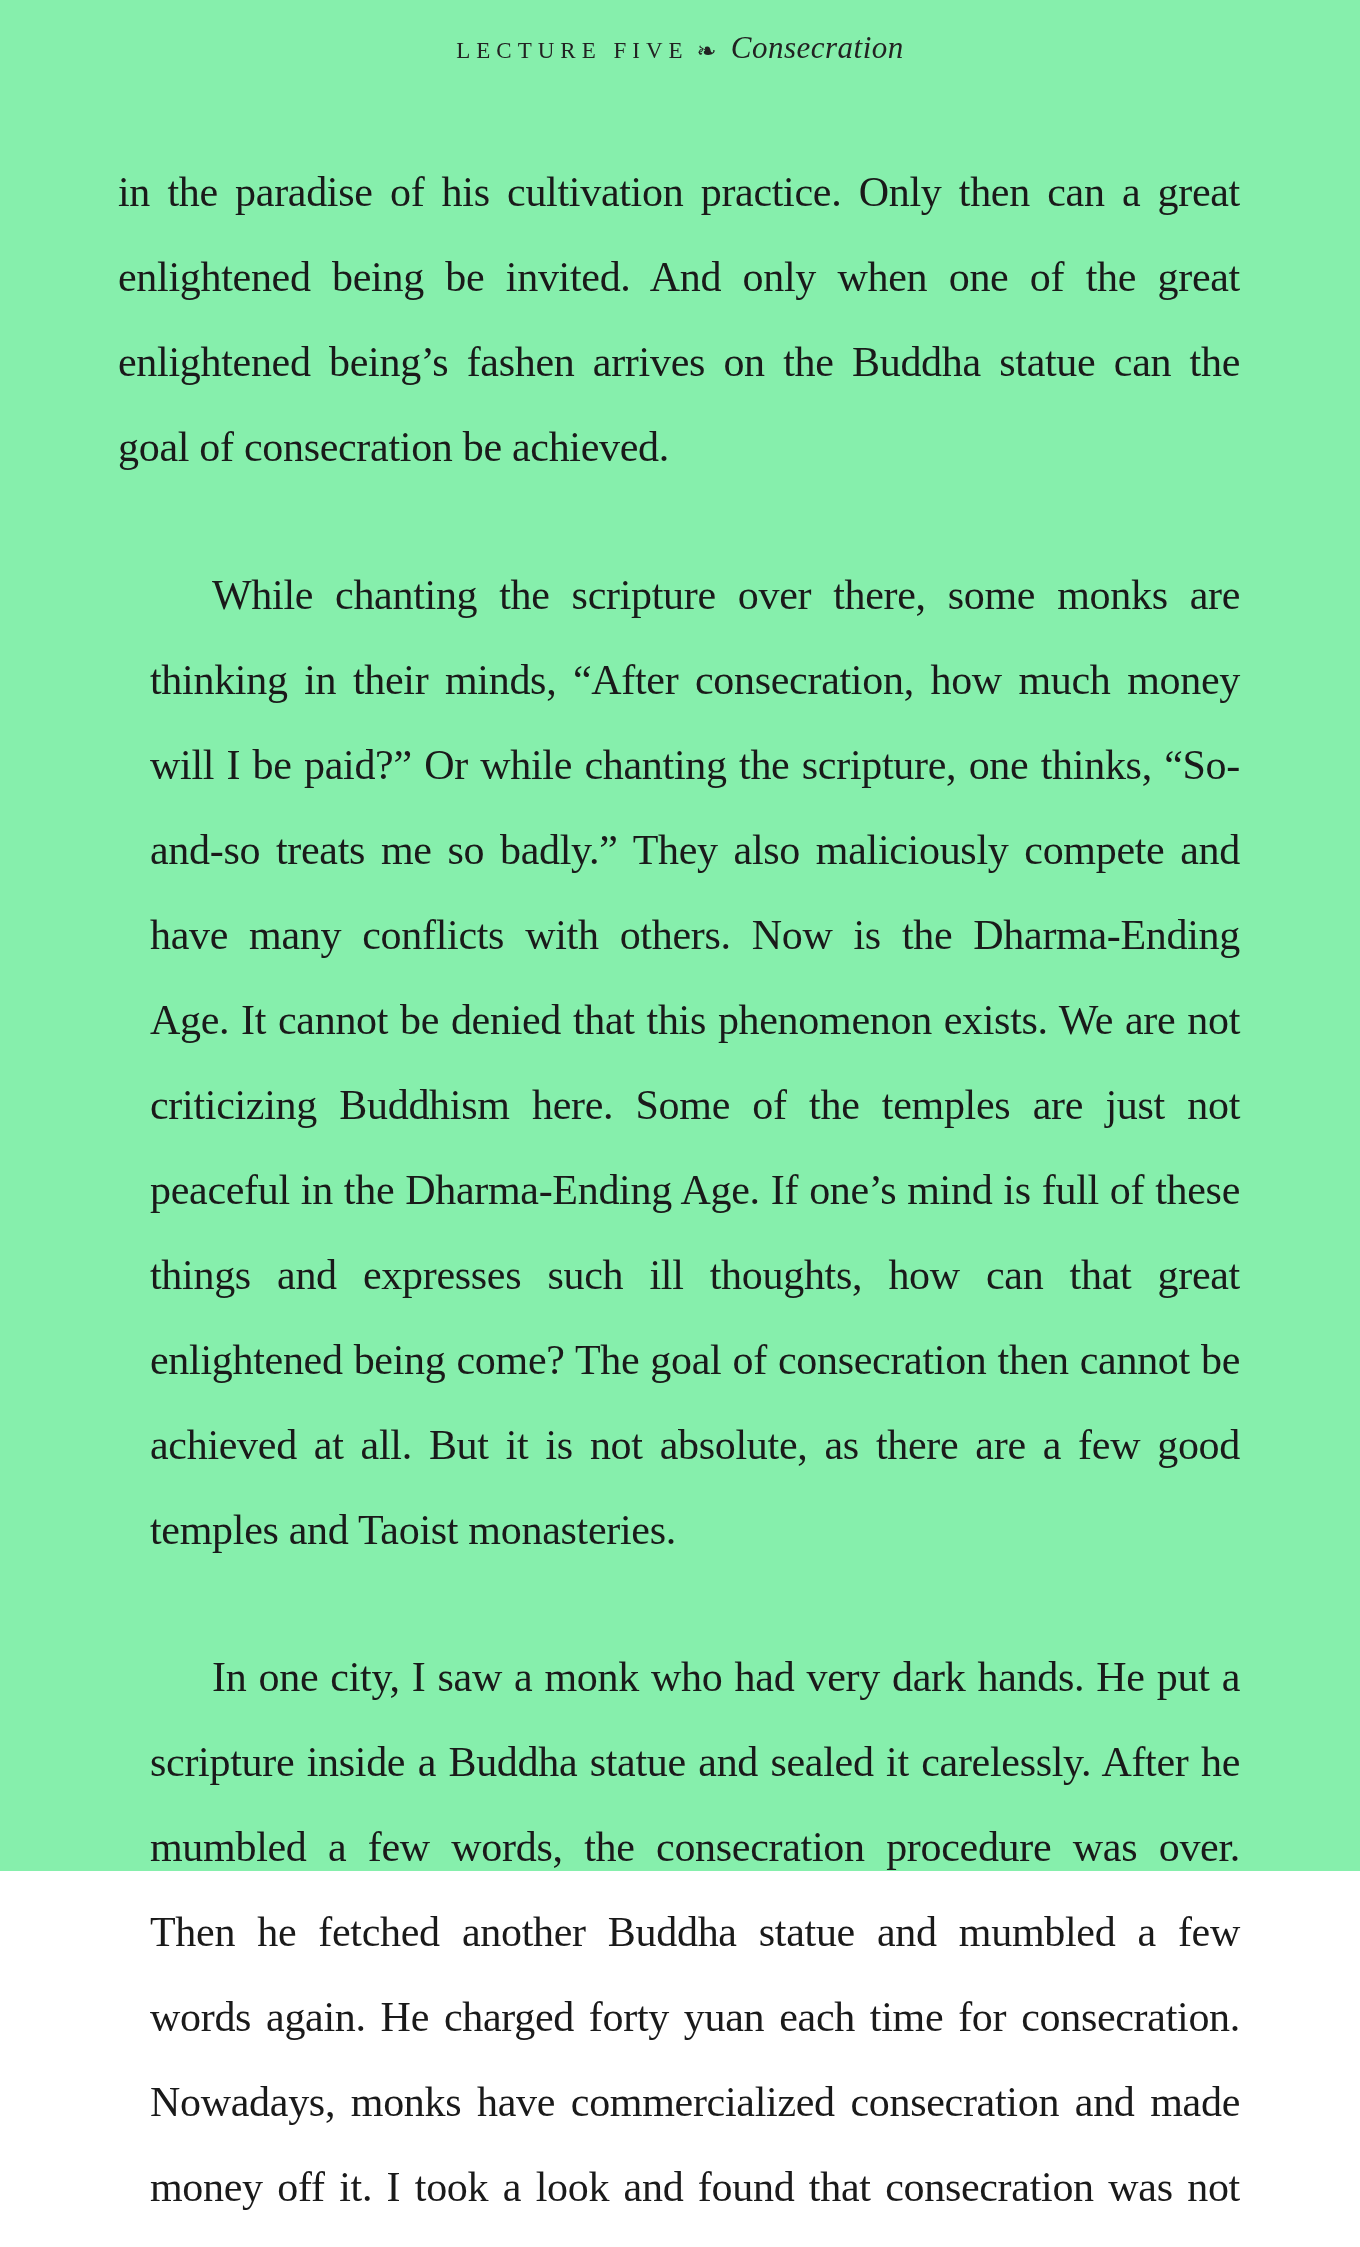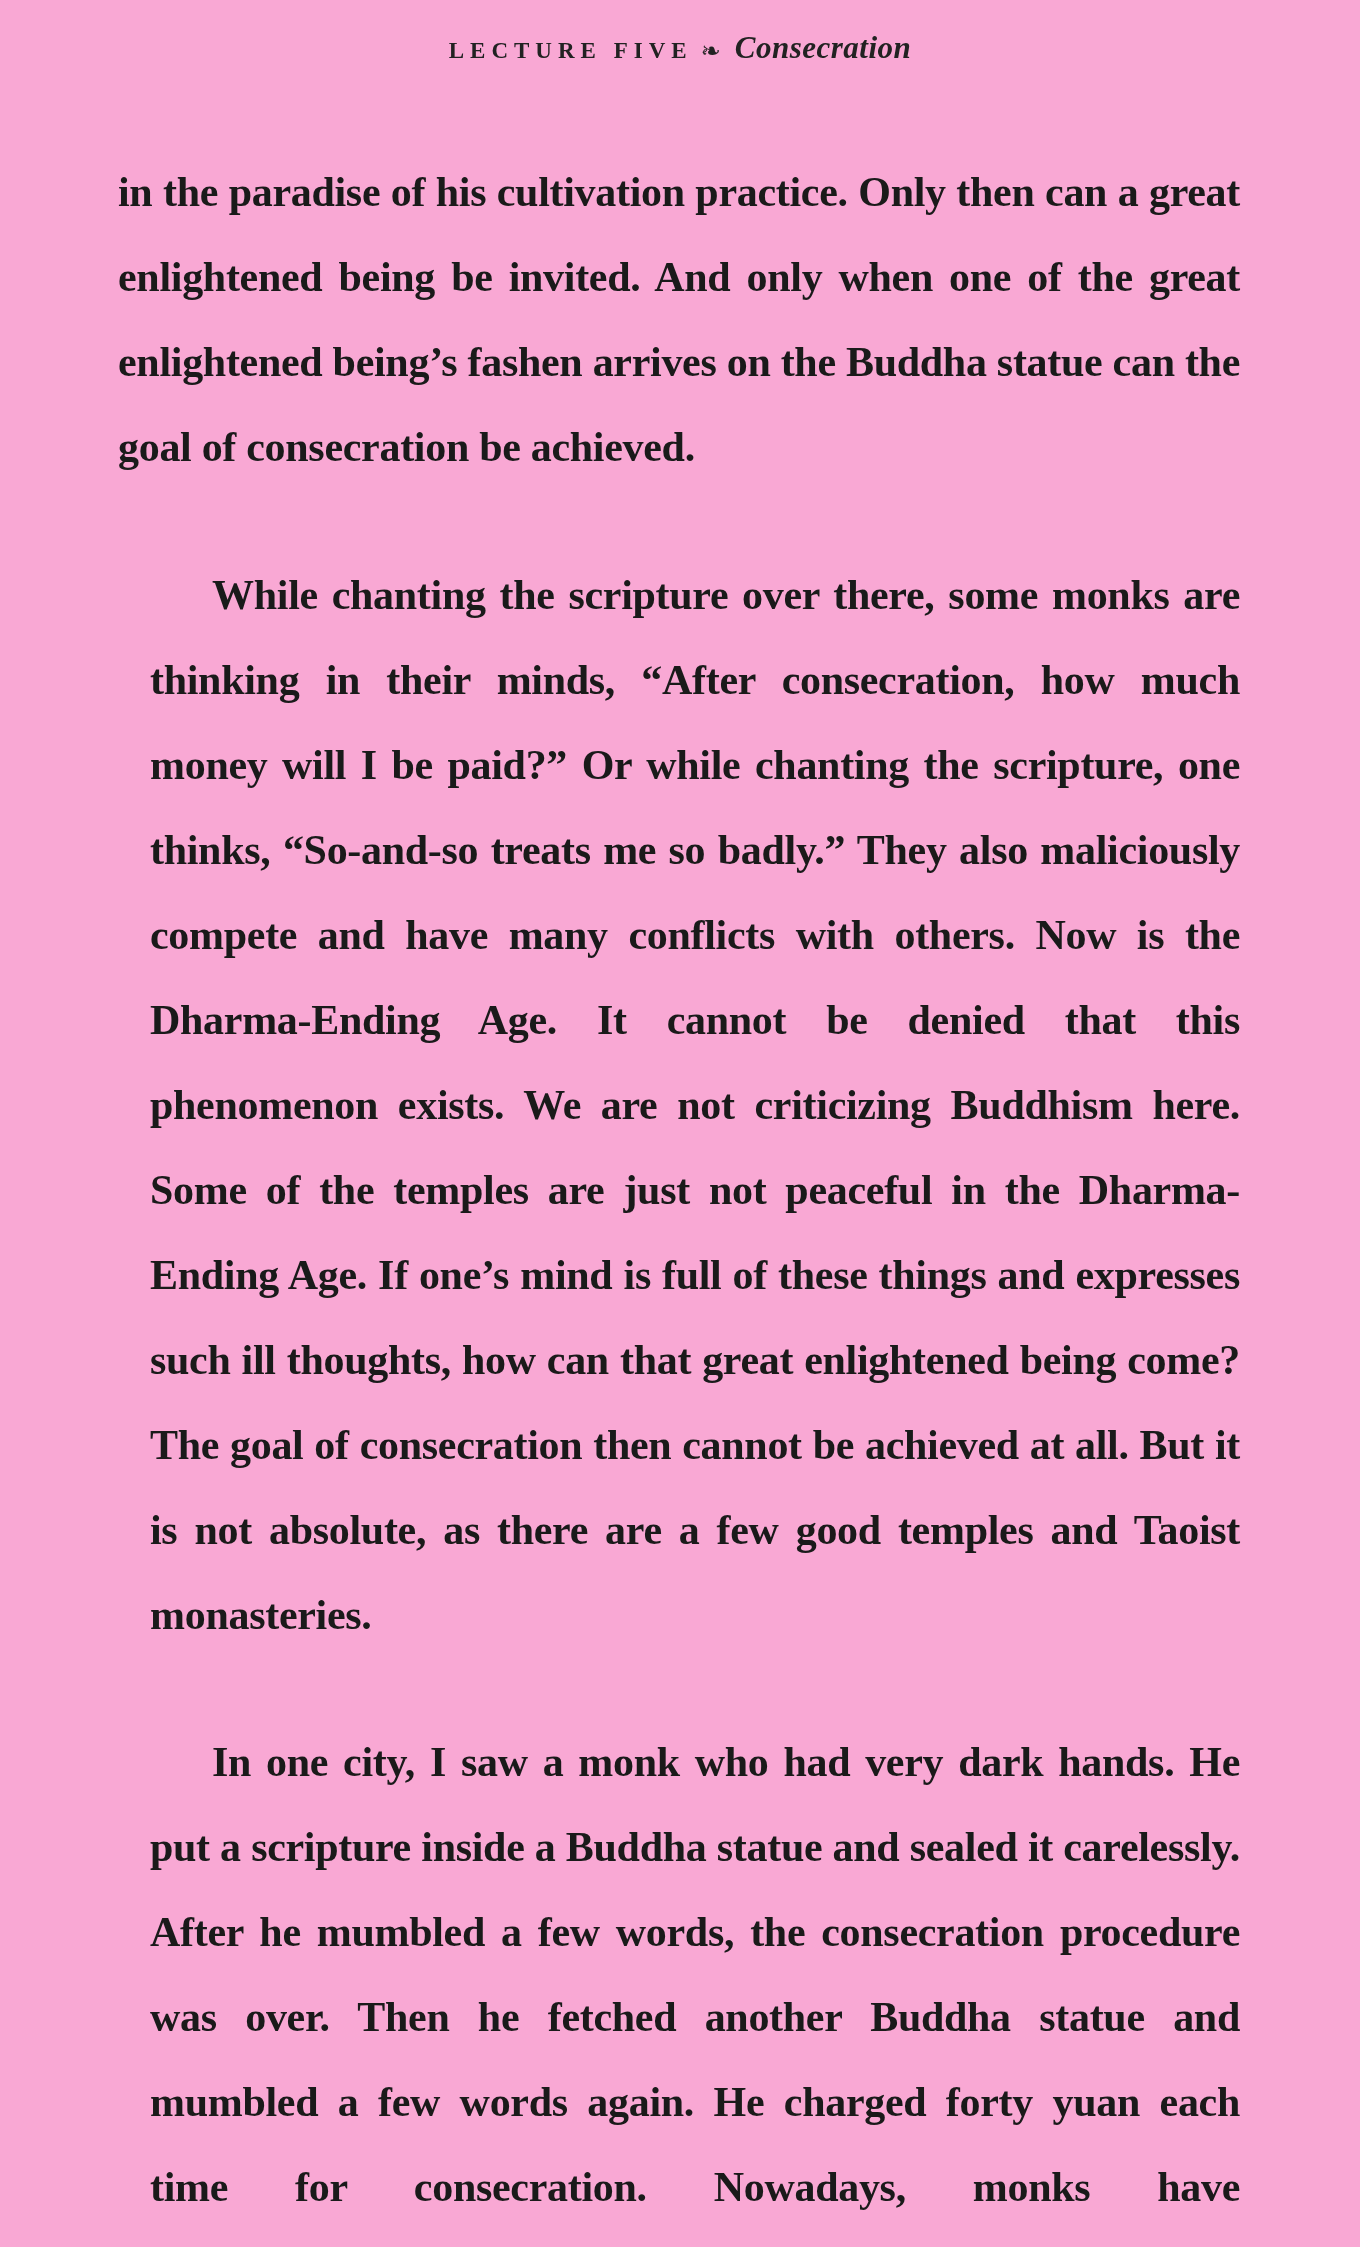--- a/index.html
+++ b/index.html
@@ -11,23 +11,22 @@
     height: 2247px;
     background: #ffffff;
     font-family: "Liberation Serif", "DejaVu Serif", serif;
     color: #1a1a1a;
     position: relative;
     overflow: hidden;
   }
   .page {
     position: relative;
     width: 1360px;
-    height: 2247px;
-    background: #f9a8d4;
-    font-weight: bold;
+    height: 1871px;
+    background: #86efac;
   }
   .running-head {
     position: absolute;
     top: 30px;
     left: 0;
     right: 0;
     display: flex;
     justify-content: center;
     align-items: baseline;
     white-space: nowrap;

